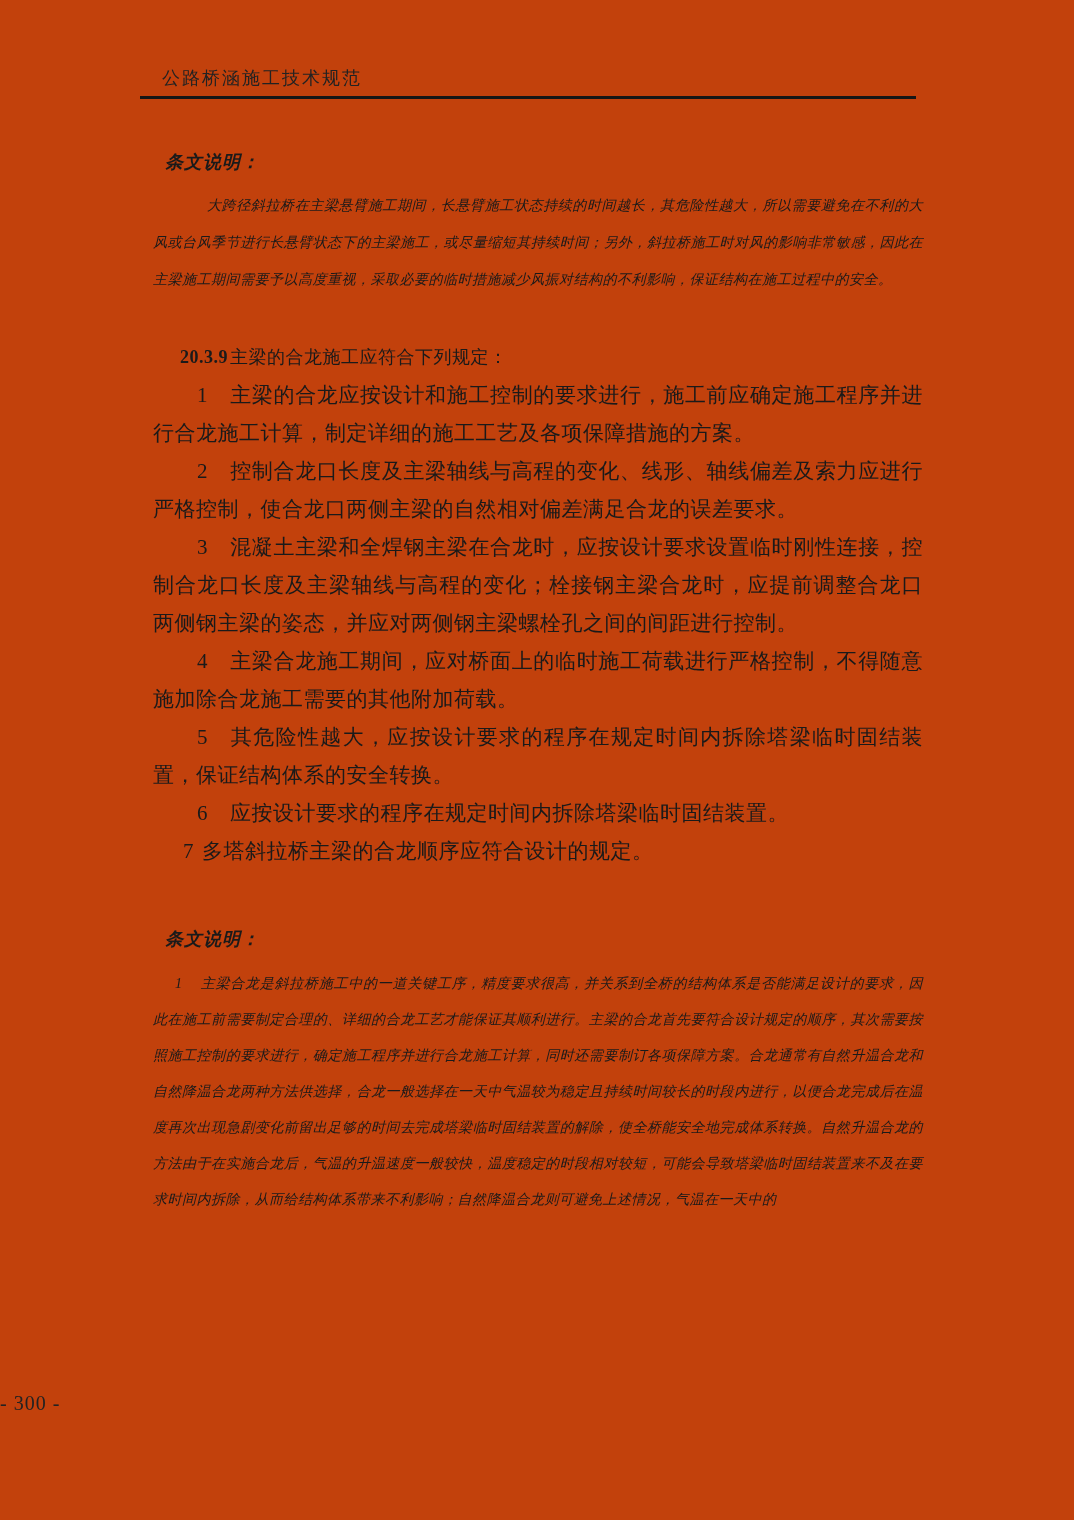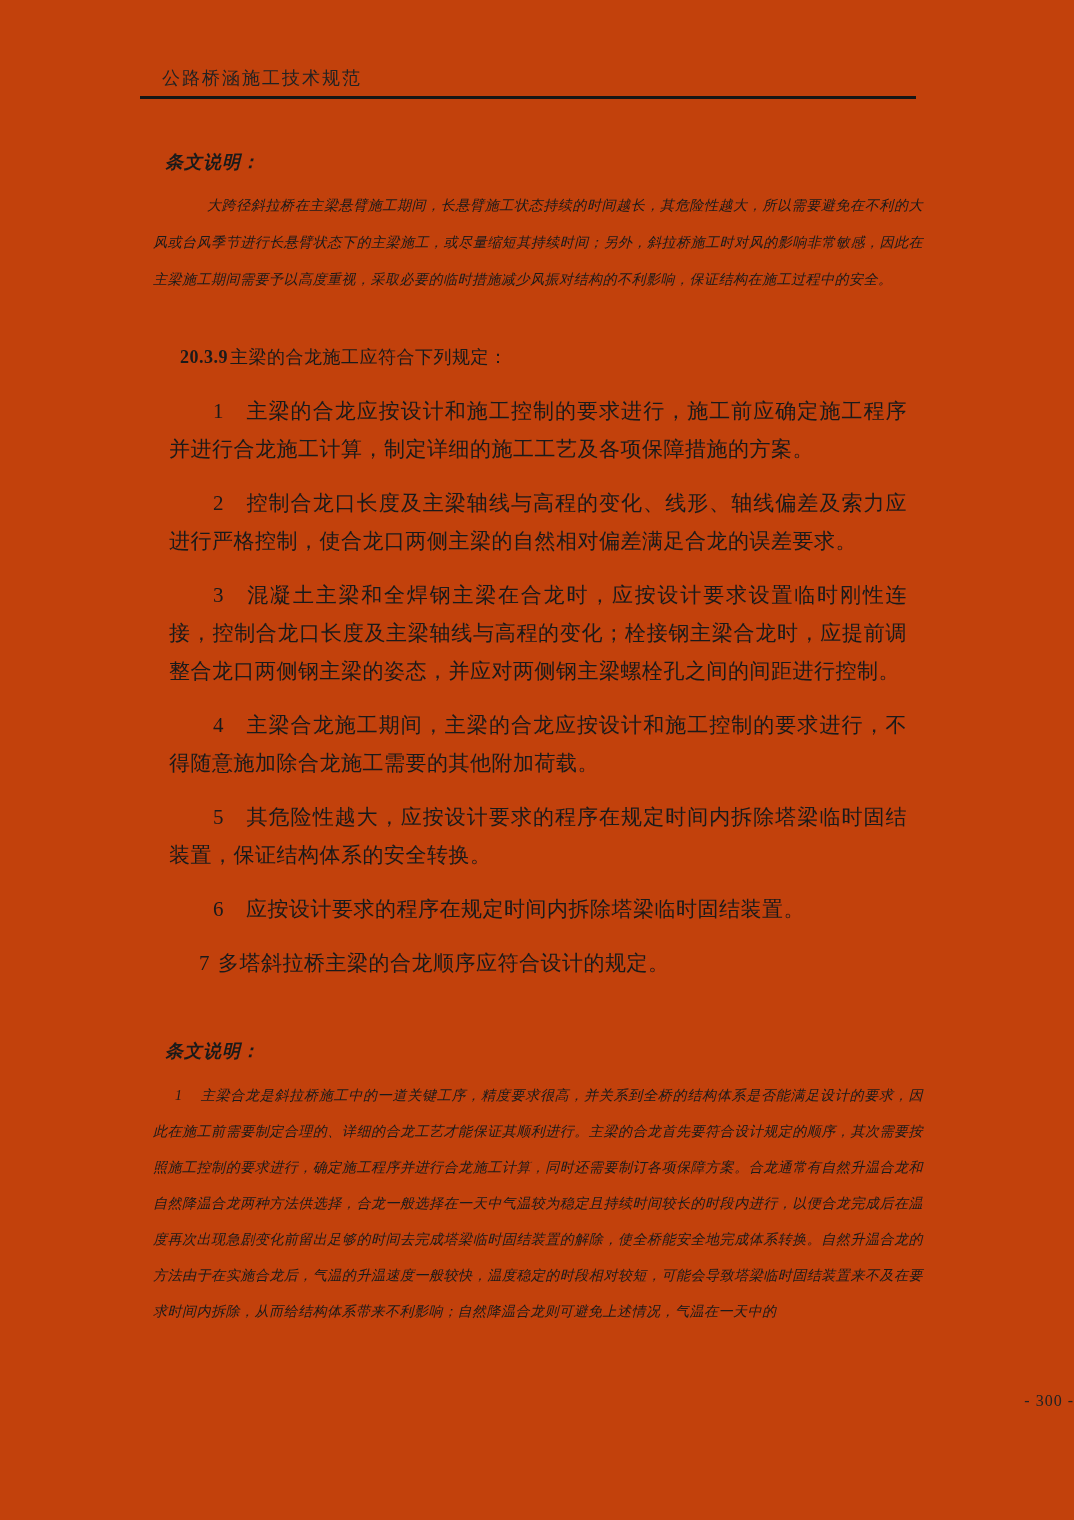--- a/index.html
+++ b/index.html
@@ -63,21 +63,21 @@
     padding-left: 27px;
     font-size: 18px;
     line-height: 38px;
     letter-spacing: 0.5px;
   }
   .clause-number {
     font-weight: bold;
     margin-right: 2px;
   }
   .clause-item {
-    margin: 16px;
+    margin: 0;
     font-size: 21px;
     line-height: 38px;
     text-align: justify;
     text-justify: inter-ideograph;
     text-indent: 44px;
     letter-spacing: 0.5px;
     font-family: Liberation Serif, serif;
   }
   .clause-item .item-num {
     margin-right: 22px;
@@ -100,22 +100,22 @@
   }
   .commentary-2 .item-num {
     margin-right: 18px;
   }
   
   .page-footer {
     position: absolute;
     left: 0;
     right: 0;
     top: 1392px;
-    text-align: right;
-    font-size: 16px;
+    text-align: left;
+    font-size: 20px;
     letter-spacing: 1px;
     color: #222;
   }
 </style>
 </head>
 <body>
 
 <div class="page">
 
   <div class="page-header">
@@ -137,21 +137,21 @@
       <p class="clause-item">
         <span class="item-num">1</span><span>主梁的合龙应按设计和施工控制的要求进行，施工前应确定施工程序并进行合龙施工计算，制定详细的施工工艺及各项保障措施的方案。</span>
       </p>
       <p class="clause-item">
         <span class="item-num">2</span><span>控制合龙口长度及主梁轴线与高程的变化、线形、轴线偏差及索力应进行严格控制，使合龙口两侧主梁的自然相对偏差满足合龙的误差要求。</span>
       </p>
       <p class="clause-item">
         <span class="item-num">3</span><span>混凝土主梁和全焊钢主梁在合龙时，应按设计要求设置临时刚性连接，控制合龙口长度及主梁轴线与高程的变化；栓接钢主梁合龙时，应提前调整合龙口两侧钢主梁的姿态，并应对两侧钢主梁螺栓孔之间的间距进行控制。</span>
       </p>
       <p class="clause-item">
-        <span class="item-num">4</span><span>主梁合龙施工期间，主梁的合龙应按设计和施工控制的要求进行，不得随意施加除合龙施工需要的其他附加荷载。</span>
+        <span class="item-num">4</span><span>主梁合龙施工期间，应对桥面上的临时施工荷载进行严格控制，不得随意施加除合龙施工需要的其他附加荷载。</span>
       </p>
       <p class="clause-item">
         <span class="item-num">5</span><span>其危险性越大，应按设计要求的程序在规定时间内拆除塔梁临时固结装置，保证结构体系的安全转换。</span>
       </p>
       <p class="clause-item">
         <span class="item-num">6</span><span>应按设计要求的程序在规定时间内拆除塔梁临时固结装置。</span>
       </p>
       <p class="clause-item tight">
         <span class="item-num">7</span><span>多塔斜拉桥主梁的合龙顺序应符合设计的规定。</span>
       </p>

